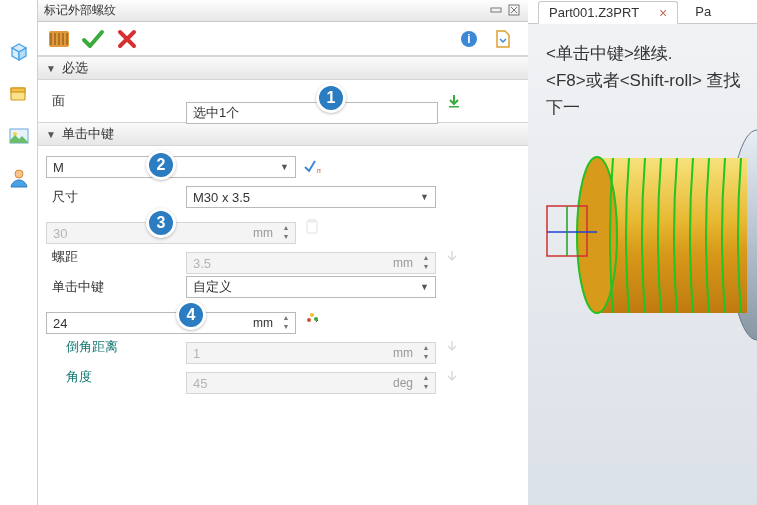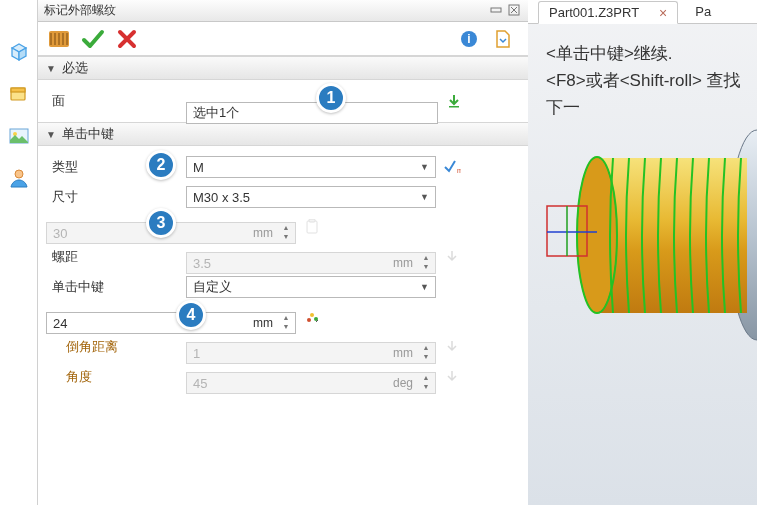--- a/index.html
+++ b/index.html
@@ -16,21 +16,21 @@
   .action-row { height: 34px; display: flex; align-items: center; padding: 0 6px; border-bottom: 1px solid #d6d6d6; background:#fff; }
   .btn-icon { width: 30px; height: 26px; border:1px solid transparent; border-radius:2px; display:flex; align-items:center; justify-content:center; margin-right:4px; }
   .action-row .spacer { flex:1; }
   
   .section-head { height: 24px; background: linear-gradient(#fafafa,#e6e6e6); border-top:1px solid #d6d6d6; border-bottom:1px solid #d6d6d6; display:flex; align-items:center; padding:0 8px; font-size:13px; color:#333; }
   .section-head .tri { margin-right:6px; font-size:10px; color:#555; }
   
   .form-area { padding: 6px 6px 6px 8px; }
   .row { display:flex; align-items:center; height:30px; position:relative; }
   .row .label { width: 140px; padding-left:6px; color:#333; }
-  .row .label.indent { padding-left:20px; color:#a16207; }
+  .row .label.indent { padding-left:20px; color:#0f766e; }
   .row .control { flex:1; display:flex; align-items:center; }
   .sel, .txt { width: 250px; height: 22px; border:1px solid #b9b9b9; background:#fff; font-size:13px; padding:0 6px; display:flex; align-items:center; justify-content:space-between; }
   .sel.disabled, .txt.disabled { background:#f4f4f4; color:#b4b4b4; border-color:#d6d6d6; }
   .txt.num { position:relative;margin-top:12px; }
   .txt .unit { position:absolute; right:22px; color:#999; font-size:12px; }
   .txt .spin { position:absolute; right:2px; width:14px; display:flex; flex-direction:column; }
   .txt .spin .sp { height:9px; font-size:7px; line-height:7px; text-align:center; color:#777; }
   .caret { font-size:9px; color:#555; }
   .aux-icon { width:20px; height:20px; margin-left:6px; display:flex; align-items:center; justify-content:center; }
   .aux-icon.dim { opacity:.35; }
@@ -156,21 +156,20 @@
     </div>
   </div>
 
   <div class="section-head">
     <span class="tri">▼</span>
     <span>单击中键</span>
   </div>
   <div class="form-area" style="position:relative;">
 
     <div class="row">
-      <div class="label">类型</div>
       <div class="control">
         <div class="sel">
           <span>M</span>
           <span class="caret">▼</span>
         </div>
         <div class="aux-icon">
           <svg width="18" height="16" viewBox="0 0 18 16">
               <path d="M2 8l4 4 6-10" stroke="#3a88d6" stroke-width="2" fill="none"></path>
               <text x="14" y="14" font-size="7" fill="#d05030">mm</text>
             </svg>

